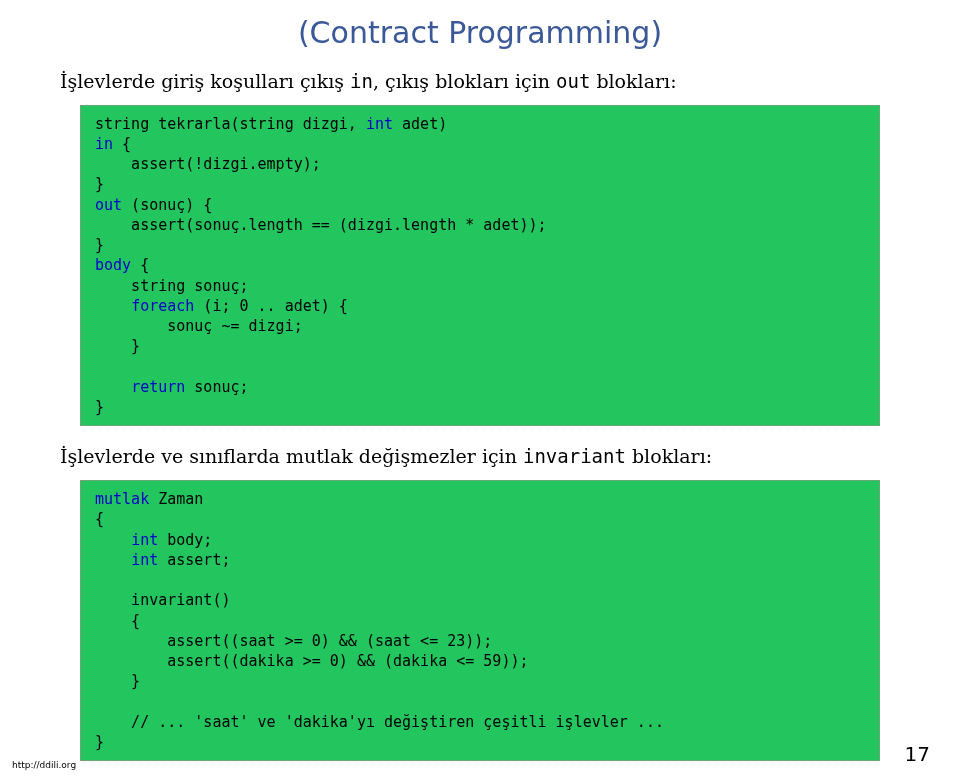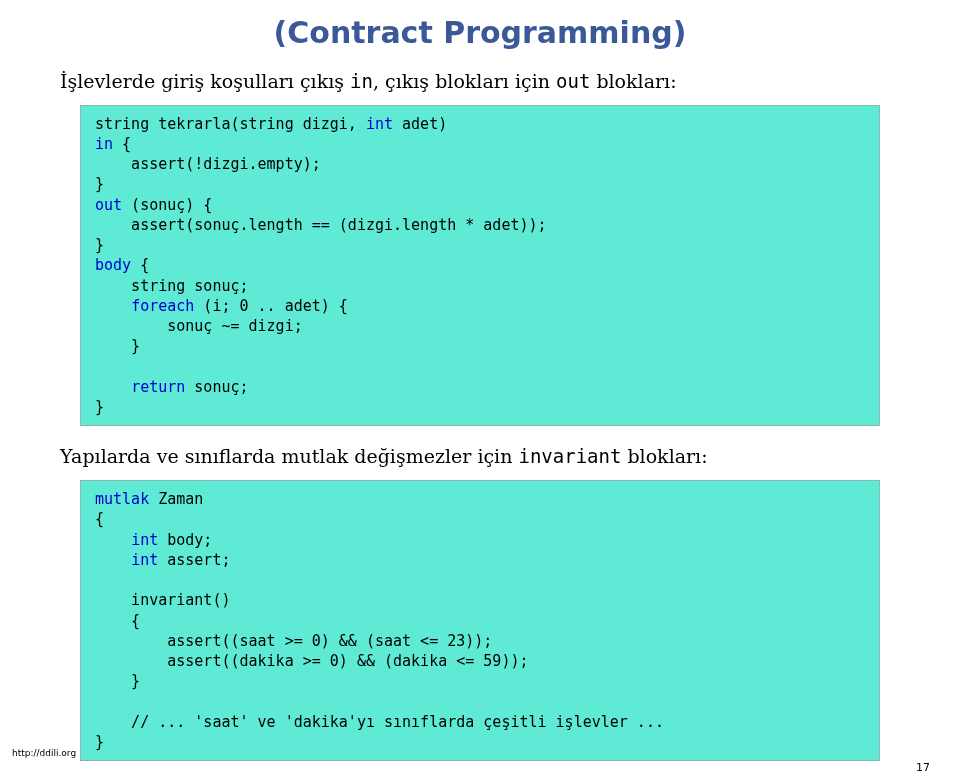--- a/index.html
+++ b/index.html
@@ -17,61 +17,61 @@
     margin-bottom: 18px;
   }
   .title-main {
     font-size: 30px;
     font-weight: bold;
     color: #000000;
     line-height: 1.2;
   }
   .title-sub {
     font-size: 30px;
-    font-weight: bold;
+    font-weight: normal;
     color: #3b5998;
     line-height: 1.2;
   }
   .body-text {
     font-family: "DejaVu Serif", Georgia, serif;
     font-size: 19px;
     color: #000000;
     margin-bottom: 10px;
     line-height: 1.35;
   }
   .code-inline {
     font-family: "DejaVu Sans Mono", monospace;
     font-size: 19px;
   }
   .code-box {
     border: 1px dotted #b08a8a;
-    background: #5eead4;
+    background: #22c55e;
     padding: 8px 14px 8px 14px;
     margin: 6px 20px 18px 20px;
     font-family: "DejaVu Sans Mono", monospace;
     font-size: 15px;
     line-height: 1.35;
     white-space: pre;
     color: #000000;
   }
   .kw { color: #0000cc; }
   .typ { color: #0000cc; }
   .footer-url {
     position: absolute;
     left: 12px;
-    bottom: 22px;
+    bottom: 10px;
     font-size: 9px;
     color: #000000;
     font-family: "DejaVu Sans", sans-serif;
   }
   .footer-page {
     position: absolute;
     right: 30px;
-    bottom: 6px;
-    font-size: 11px;
+    bottom: 14px;
+    font-size: 20px;
     color: #000000;
     font-family: "DejaVu Sans", sans-serif;
   }
 </style>
 </head>
 <body>
 
 <div class="title-block">
   <div class="title-sub">(Contract Programming)</div>
 </div>
@@ -87,30 +87,30 @@
 <span>}</span>
 <span class="kw">body</span><span> {</span>
 <span>    string sonuç;</span>
 <span>    </span><span class="kw">foreach</span><span> (i; 0 .. adet) {</span>
 <span>        sonuç ~= dizgi;</span>
 <span>    }</span>
 <span></span>
 <span>    </span><span class="kw">return</span><span> sonuç;</span>
 <span>}</span></div>
 
-<div class="body-text"><span>Yapılarda ve sınıflarda mutlak değişmezler için </span><span class="code-inline">invariant</span><span> blokları:</span></div>
+<div class="body-text"><span>İşlevlerde ve sınıflarda mutlak değişmezler için </span><span class="code-inline">invariant</span><span> blokları:</span></div>
 
 <div class="code-box"><span class="kw">mutlak</span><span> Zaman</span>
 <span>{</span>
 <span>    </span><span class="typ">int</span><span> body;</span>
 <span>    </span><span class="typ">int</span><span> assert;</span>
 <span></span>
 <span>    invariant()</span>
 <span>    {</span>
 <span>        assert((saat &gt;= 0) &amp;&amp; (saat &lt;= 23));</span>
 <span>        assert((dakika &gt;= 0) &amp;&amp; (dakika &lt;= 59));</span>
 <span>    }</span>
 <span></span>
-<span>    // ... 'saat' ve 'dakika'yı sınıflarda çeşitli işlevler ...</span>
+<span>    // ... 'saat' ve 'dakika'yı değiştiren çeşitli işlevler ...</span>
 <span>}</span></div>
 
 <div class="footer-url">http://ddili.org</div>
 <div class="footer-page">17</div>
 
 </body></html>

